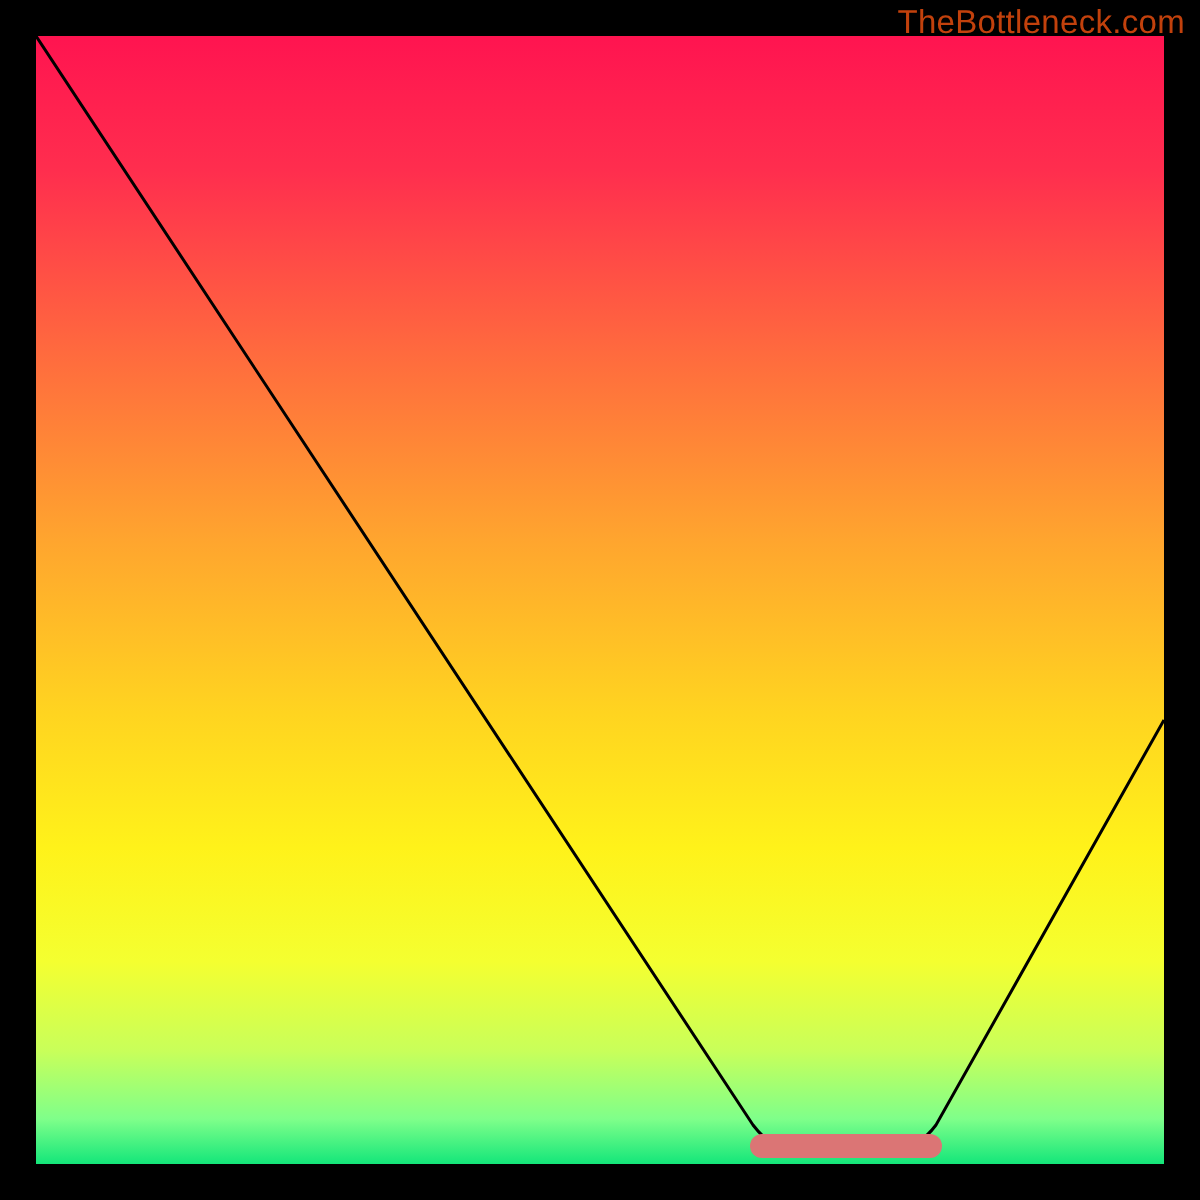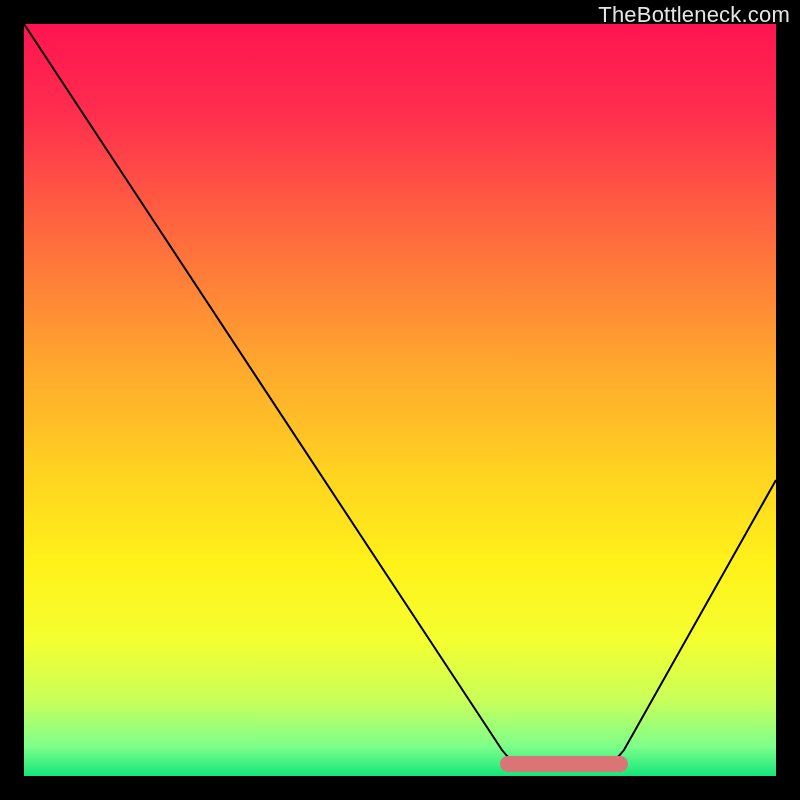--- a/index.html
+++ b/index.html
@@ -23,21 +23,21 @@
     position: absolute;
     left: 24px;
     top: 24px;
     width: 752px;
     height: 752px;
   }
   .watermark {
     position: absolute;
     top: 2px;
     right: 10px;
-    color: #e5e5e5;
+    color: #c2410c;
     font-size: 22px;
     letter-spacing: 0.2px;
     font-weight: 400;
   }
   .gradient {
     position: absolute;
     left: 0;
     top: 0;
     width: 100%;
     height: 100%;

